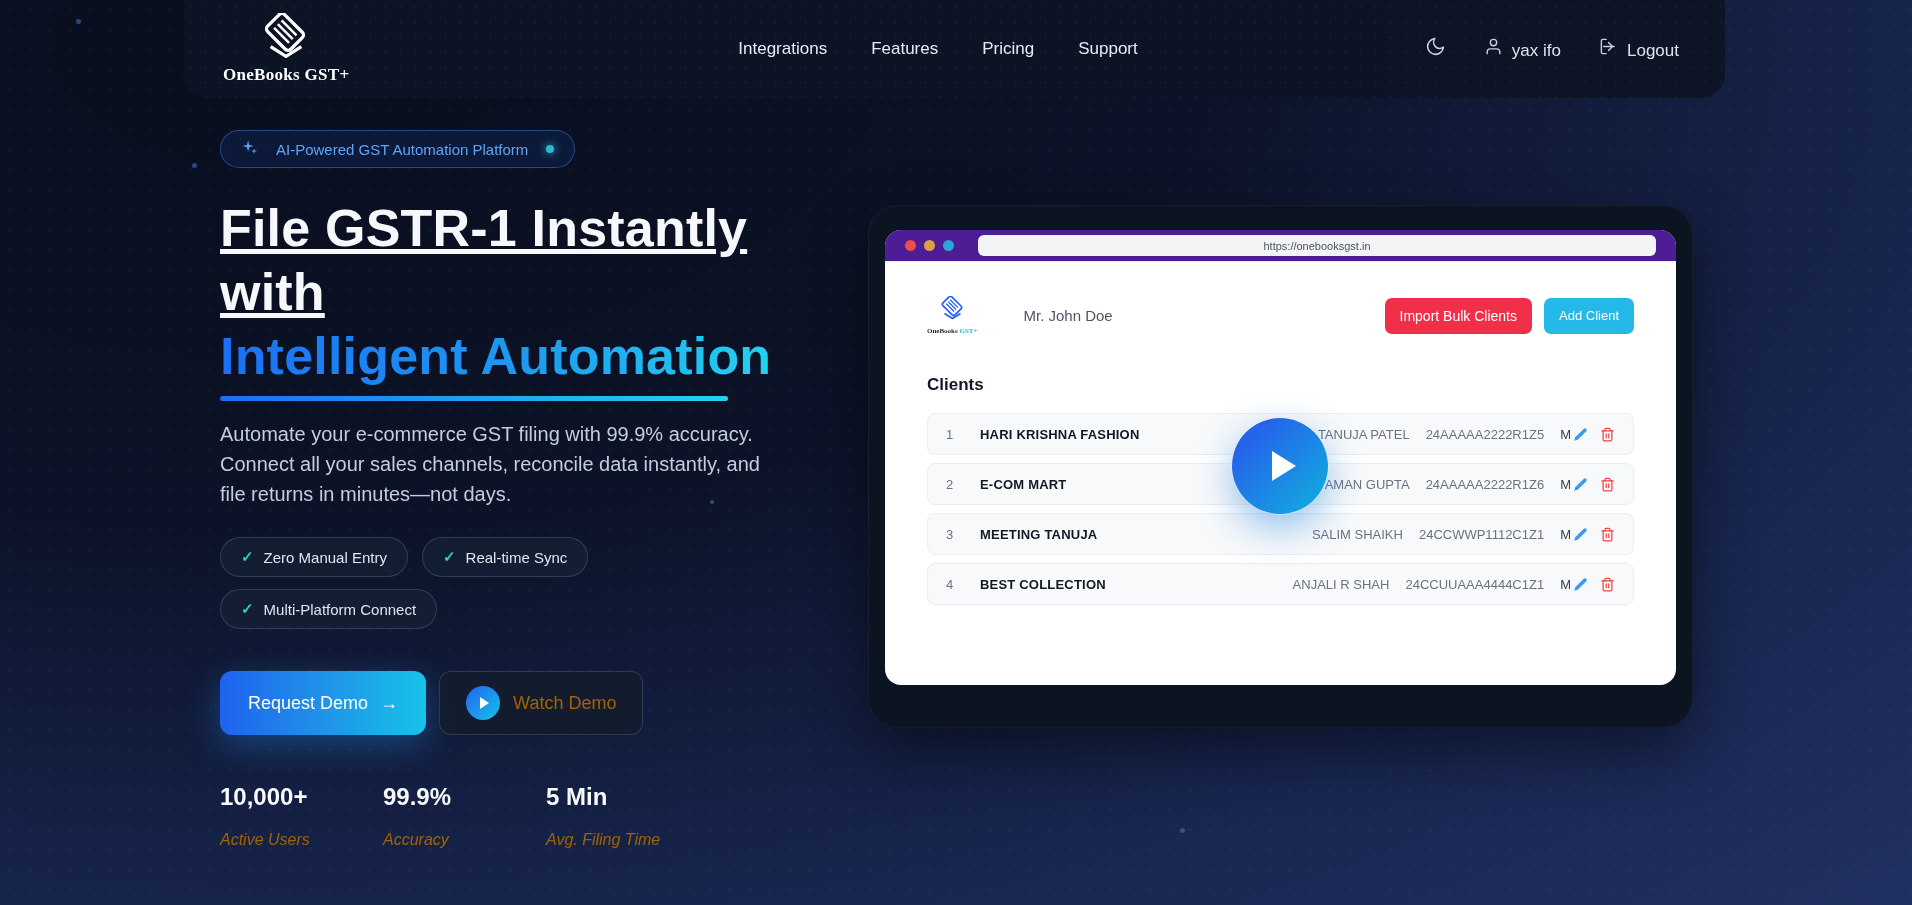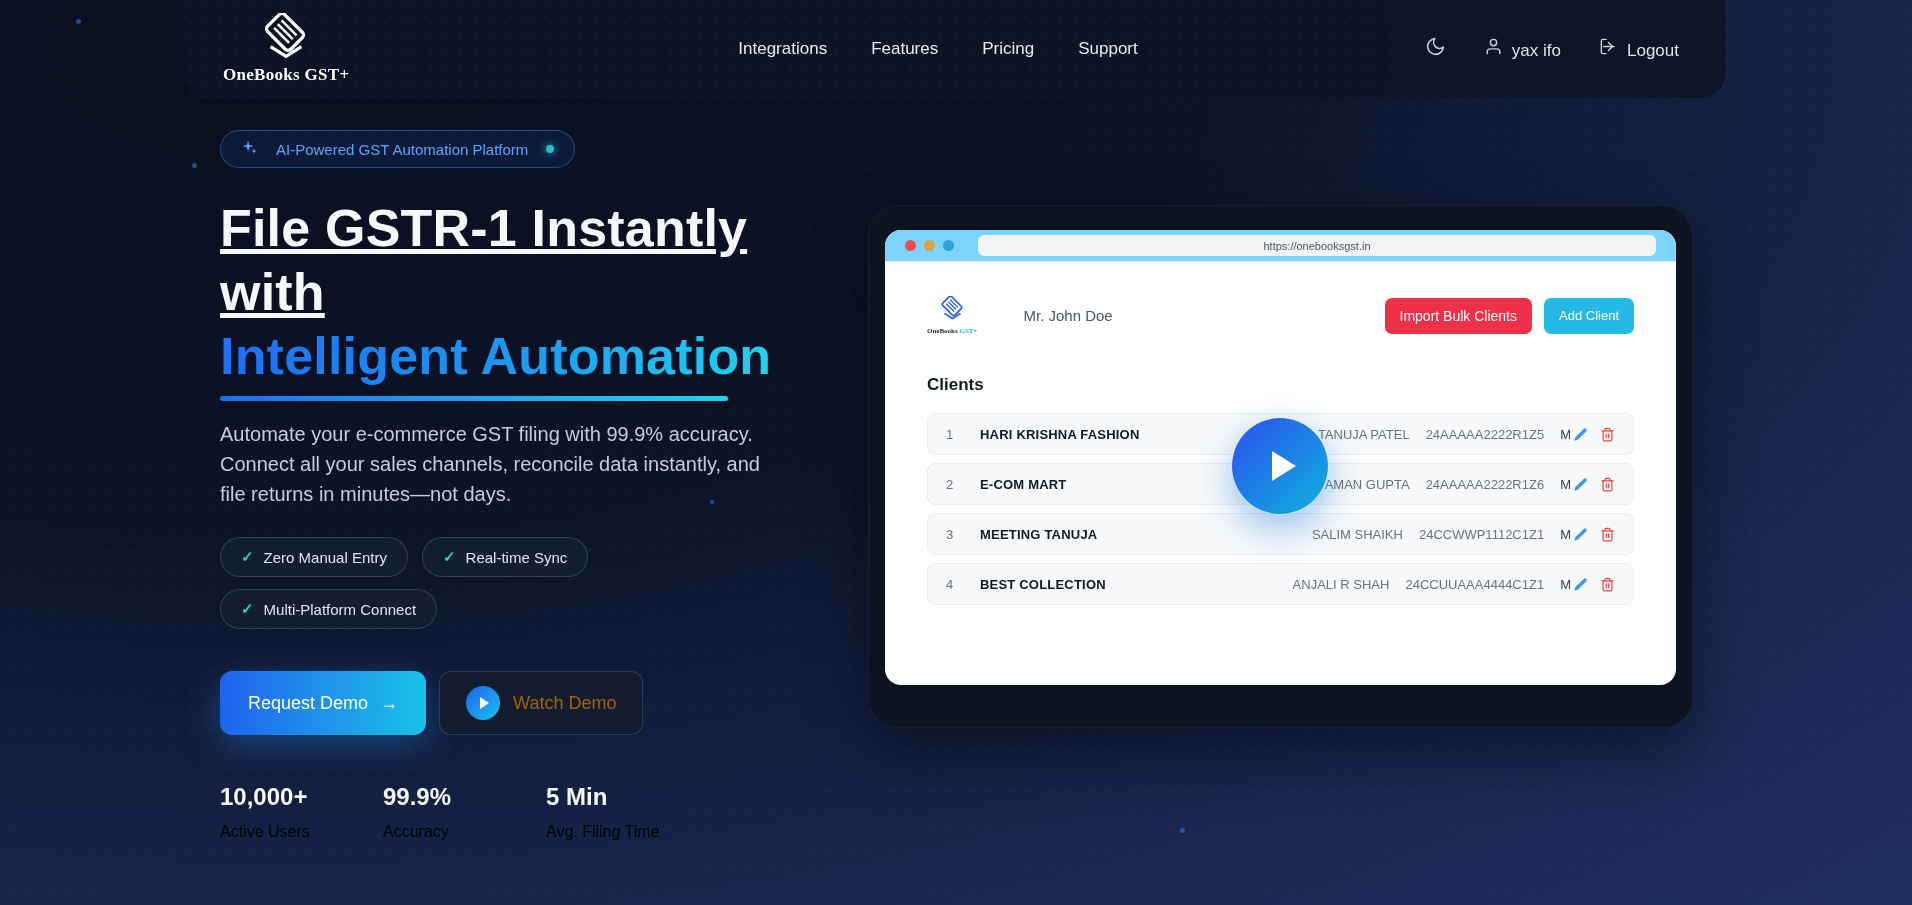--- a/index.html
+++ b/index.html
@@ -77,36 +77,36 @@
   }
   .play-sm { width:34px; height:34px; border-radius:50%;
     background:linear-gradient(135deg,#1f63ef,#17c3e9);
     display:flex; align-items:center; justify-content:center; }
   .play-sm::after { content:""; margin-left:3px; border-style:solid; border-width:6px 0 6px 9px;
     border-color:transparent transparent transparent #fff; }
   .stats { margin-top:48px; display:flex; }
   .stat { width:163px; }
   .stat:nth-child(3){ width:auto; }
   .stat-value { font-size:24px; font-weight:700; color:#f7f9fc; }
-  .stat-label { margin-top:12px; font-size:16px; color:#000000; }
+  .stat-label { margin-top:20px; font-size:16px; color:#a16207;font-style:italic; }
 
   
   .device-frame {
     position:absolute; left:868px; top:205px; width:825px; height:523px;
     background:#0c1321; border-radius:30px; border:1px solid rgba(255,255,255,0.05);
     box-shadow:0 24px 60px rgba(0,0,0,0.45);
   }
   .browser {
     position:absolute; left:16px; right:16px; top:24px; bottom:42px;
     background:#fff; border-radius:16px; overflow:hidden;
     display:flex; flex-direction:column;
   }
   .browser-top {
     height:32px; display:flex; align-items:center; padding:0 20px;
-    border-bottom:1px solid #e9ebee; background:#7dd3fc;
+    border-bottom:1px solid #e9ebee; background:#4c1d95;
   }
   .lights { display:flex; gap:8px; }
   .light { width:11px; height:11px; border-radius:50%; }
   .light.red { background:#ef4d4d; } .light.amber { background:#d7a23f; } .light.blue { background:#2da4d8; }
   .url-bar {
     flex:1; margin-left:24px; height:21px; border-radius:6px; background:#f3f4f6;
     display:flex; align-items:center; justify-content:center;
     font-size:11px; color:#4b5563;
   }
   .app-area { flex:1; position:relative; padding:0 42px; }

